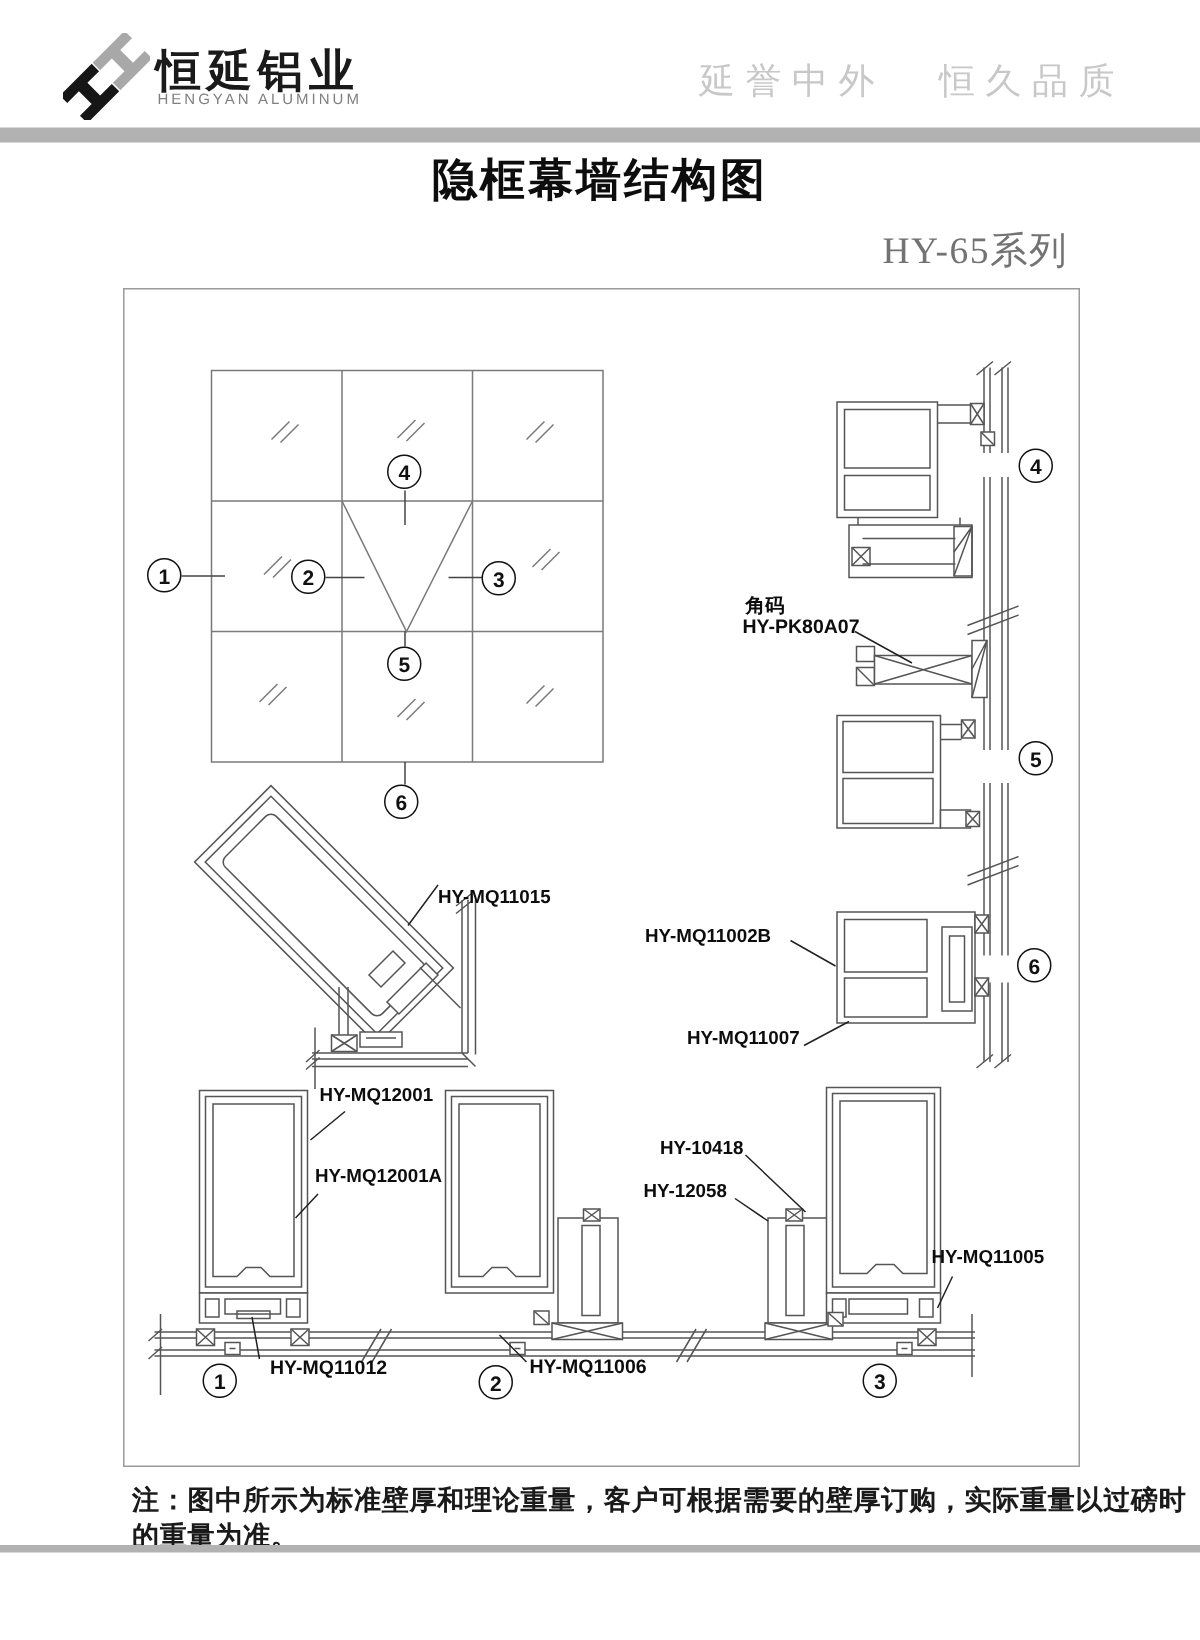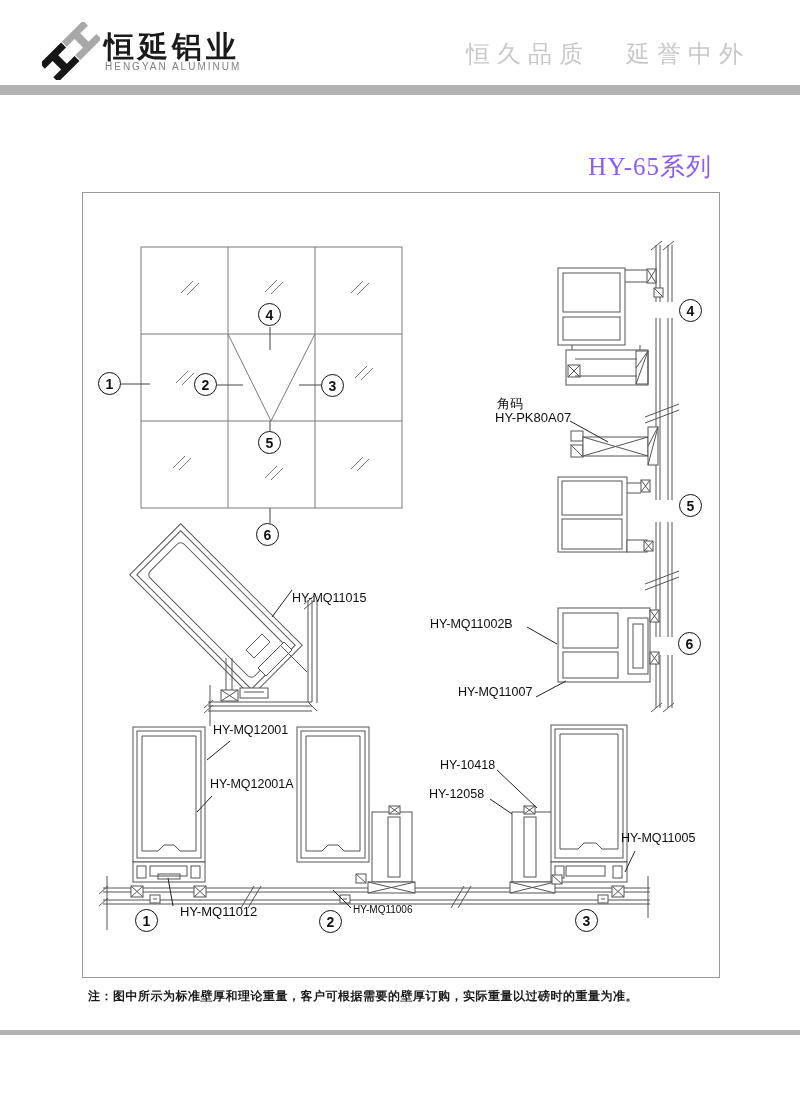--- a/index.html
+++ b/index.html
@@ -11,55 +11,56 @@
               letter-spacing:4px;color:#1a1a1a;}
   .company-en{position:absolute;left:105px;top:61px;font-size:10px;letter-spacing:2px;color:#808080;}
   .slogan{position:absolute;left:466px;top:38px;font-size:24px;color:#c8c8c8;
           letter-spacing:7px;display:flex;gap:36px;white-space:nowrap;}
   .bar-top{position:absolute;left:0;top:85px;width:800px;height:10px;background:#b2b2b2;}
   .bar-bottom{position:absolute;left:0;top:1030px;width:800px;height:5px;background:#b2b2b2;}
   
   .doc-title{position:absolute;left:0;top:100px;width:800px;text-align:center;
              font-size:30px;font-weight:bold;letter-spacing:2px;color:#0d0d0d;}
   .series{position:absolute;right:88px;top:150px;font-size:25px;
-          font-family:"Liberation Serif",serif;color:#8b5cf6;letter-spacing:1px;}
+          font-family:"Liberation Serif",serif;color:#737373;letter-spacing:1px;}
   
   .frame{position:absolute;left:82px;top:192px;width:636px;height:784px;border:1px solid #9a9a9a;}
   .draw-svg{position:absolute;left:0;top:0;pointer-events:none;}
   
   .co{position:absolute;width:23px;height:23px;border:1.5px solid #111;border-radius:50%;
       background:#fff;box-sizing:border-box;display:flex;align-items:center;justify-content:center;
       font-size:14px;font-weight:bold;color:#111;line-height:1;}
   
-  .lbl{position:absolute;font-weight:normal;font-size:12.5px;color:#0d0d0d;white-space:nowrap;line-height:1.1;}
+  .lbl{position:absolute;font-weight:bold;font-size:12.5px;color:#0d0d0d;white-space:nowrap;line-height:1.1;}
   .lbl.md{font-size:13px;}
-  .lbl.sm{font-size:10px;}
-  
-  .note{position:absolute;left:88px;top:988px;font-size:12px;font-weight:600;color:#1a1a1a;letter-spacing:.5px;}
+  .lbl.sm{font-size:13px;}
+  
+  .note{position:absolute;left:88px;top:988px;font-size:18px;font-weight:600;color:#1a1a1a;letter-spacing:.5px;}
   .page-num{position:absolute;left:0;top:1037px;width:800px;text-align:center;font-size:14px;color:#333;}
 </style>
 </head>
 <body>
 
 <div class="page">
 
   <svg class="logo-svg" width="58" height="58" viewBox="-29 -29 58 58">
     <g transform="rotate(45)">
       <path d="M0,0h7v11h12v-11h7v30h-7v-11h-12v11h-7z" transform="translate(-13,-30)" fill="#a8a8a8"></path>
       <path d="M0,0h7v11h12v-11h7v30h-7v-11h-12v11h-7z" transform="translate(-13,1)" fill="#161616"></path>
     </g>
   </svg>
   <div class="company-cn">恒延铝业</div>
   <div class="company-en">HENGYAN ALUMINUM</div>
   <div class="slogan">
+    <span>延誉中外</span>
     <span>恒久品质</span>
-    <span>延誉中外</span>
   </div>
   <div class="bar-top"></div>
 
+  <div class="doc-title">隐框幕墙结构图</div>
   <div class="series">HY-65系列</div>
 
   <div class="frame"></div>
 
   <svg class="draw-svg" width="800" height="1093" viewBox="0 0 800 1093" fill="none" stroke="#555" stroke-width="1">
 
     <g stroke="#7a7a7a">
       <rect x="141" y="247" width="261" height="261" fill="#fff"></rect>
       <path d="M228,247V508 M315,247V508 M141,334H402 M141,421H402"></path>
       <path d="M228,334L271,421L315,334"></path>

